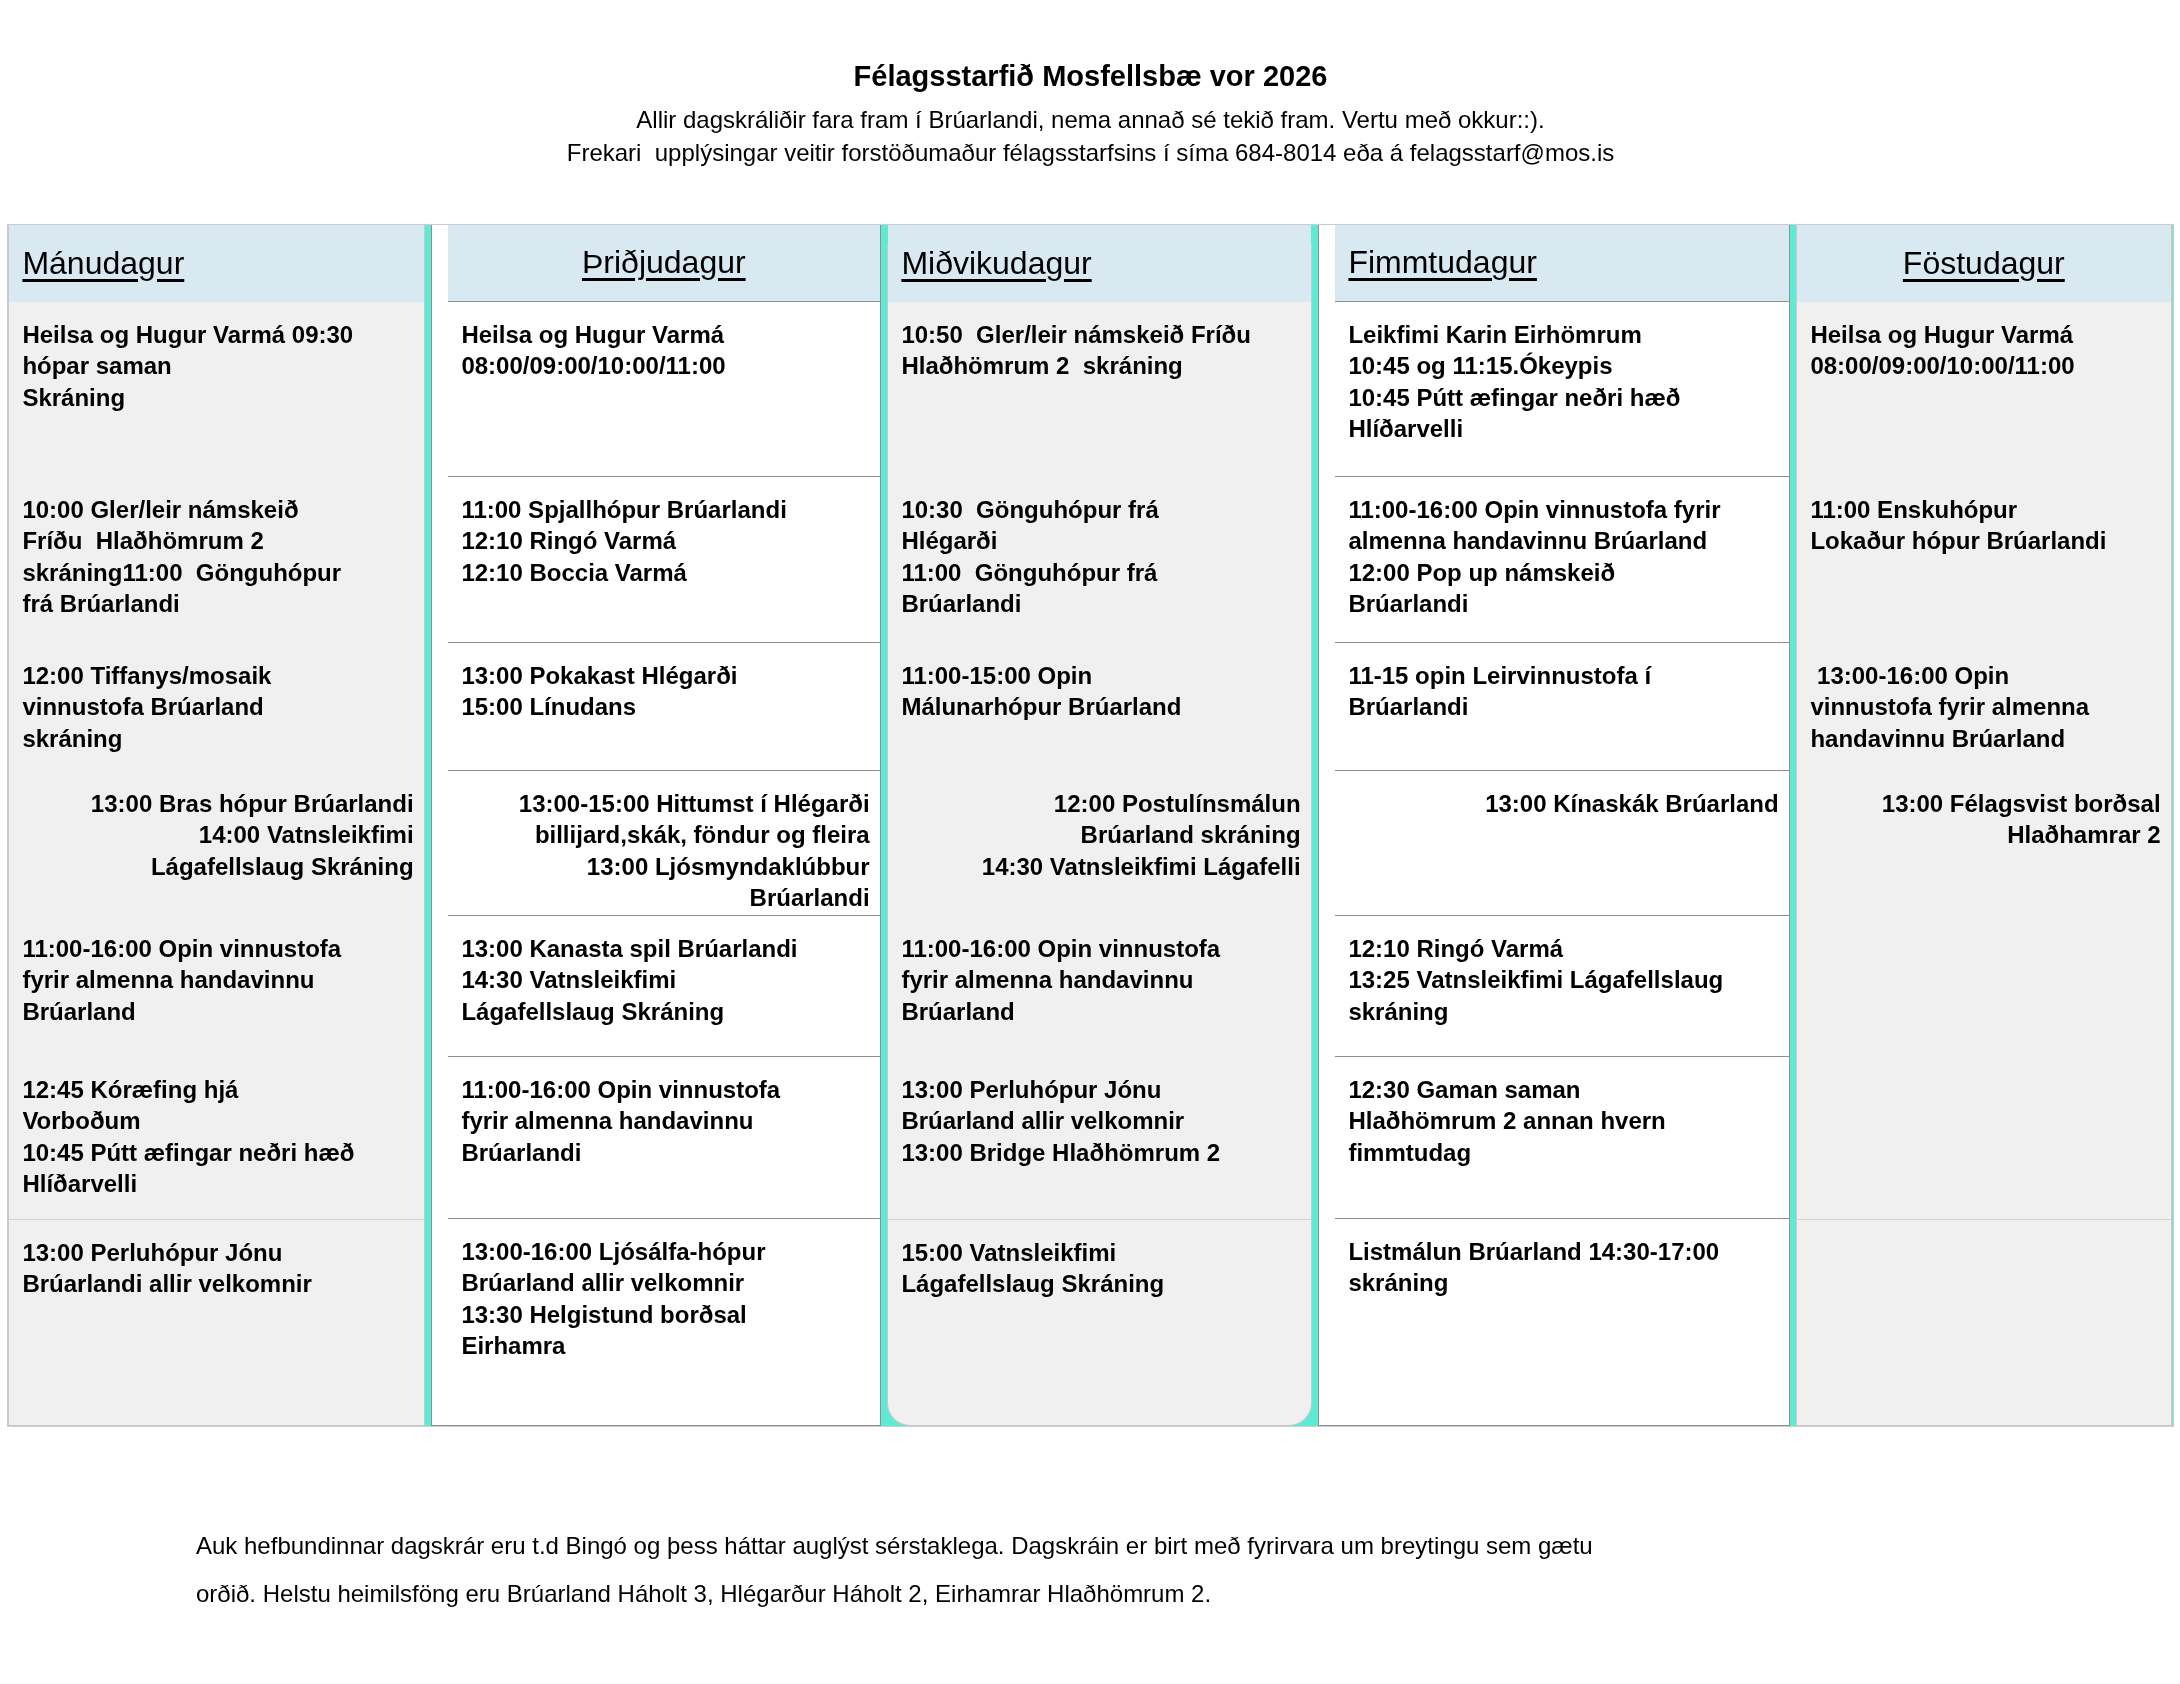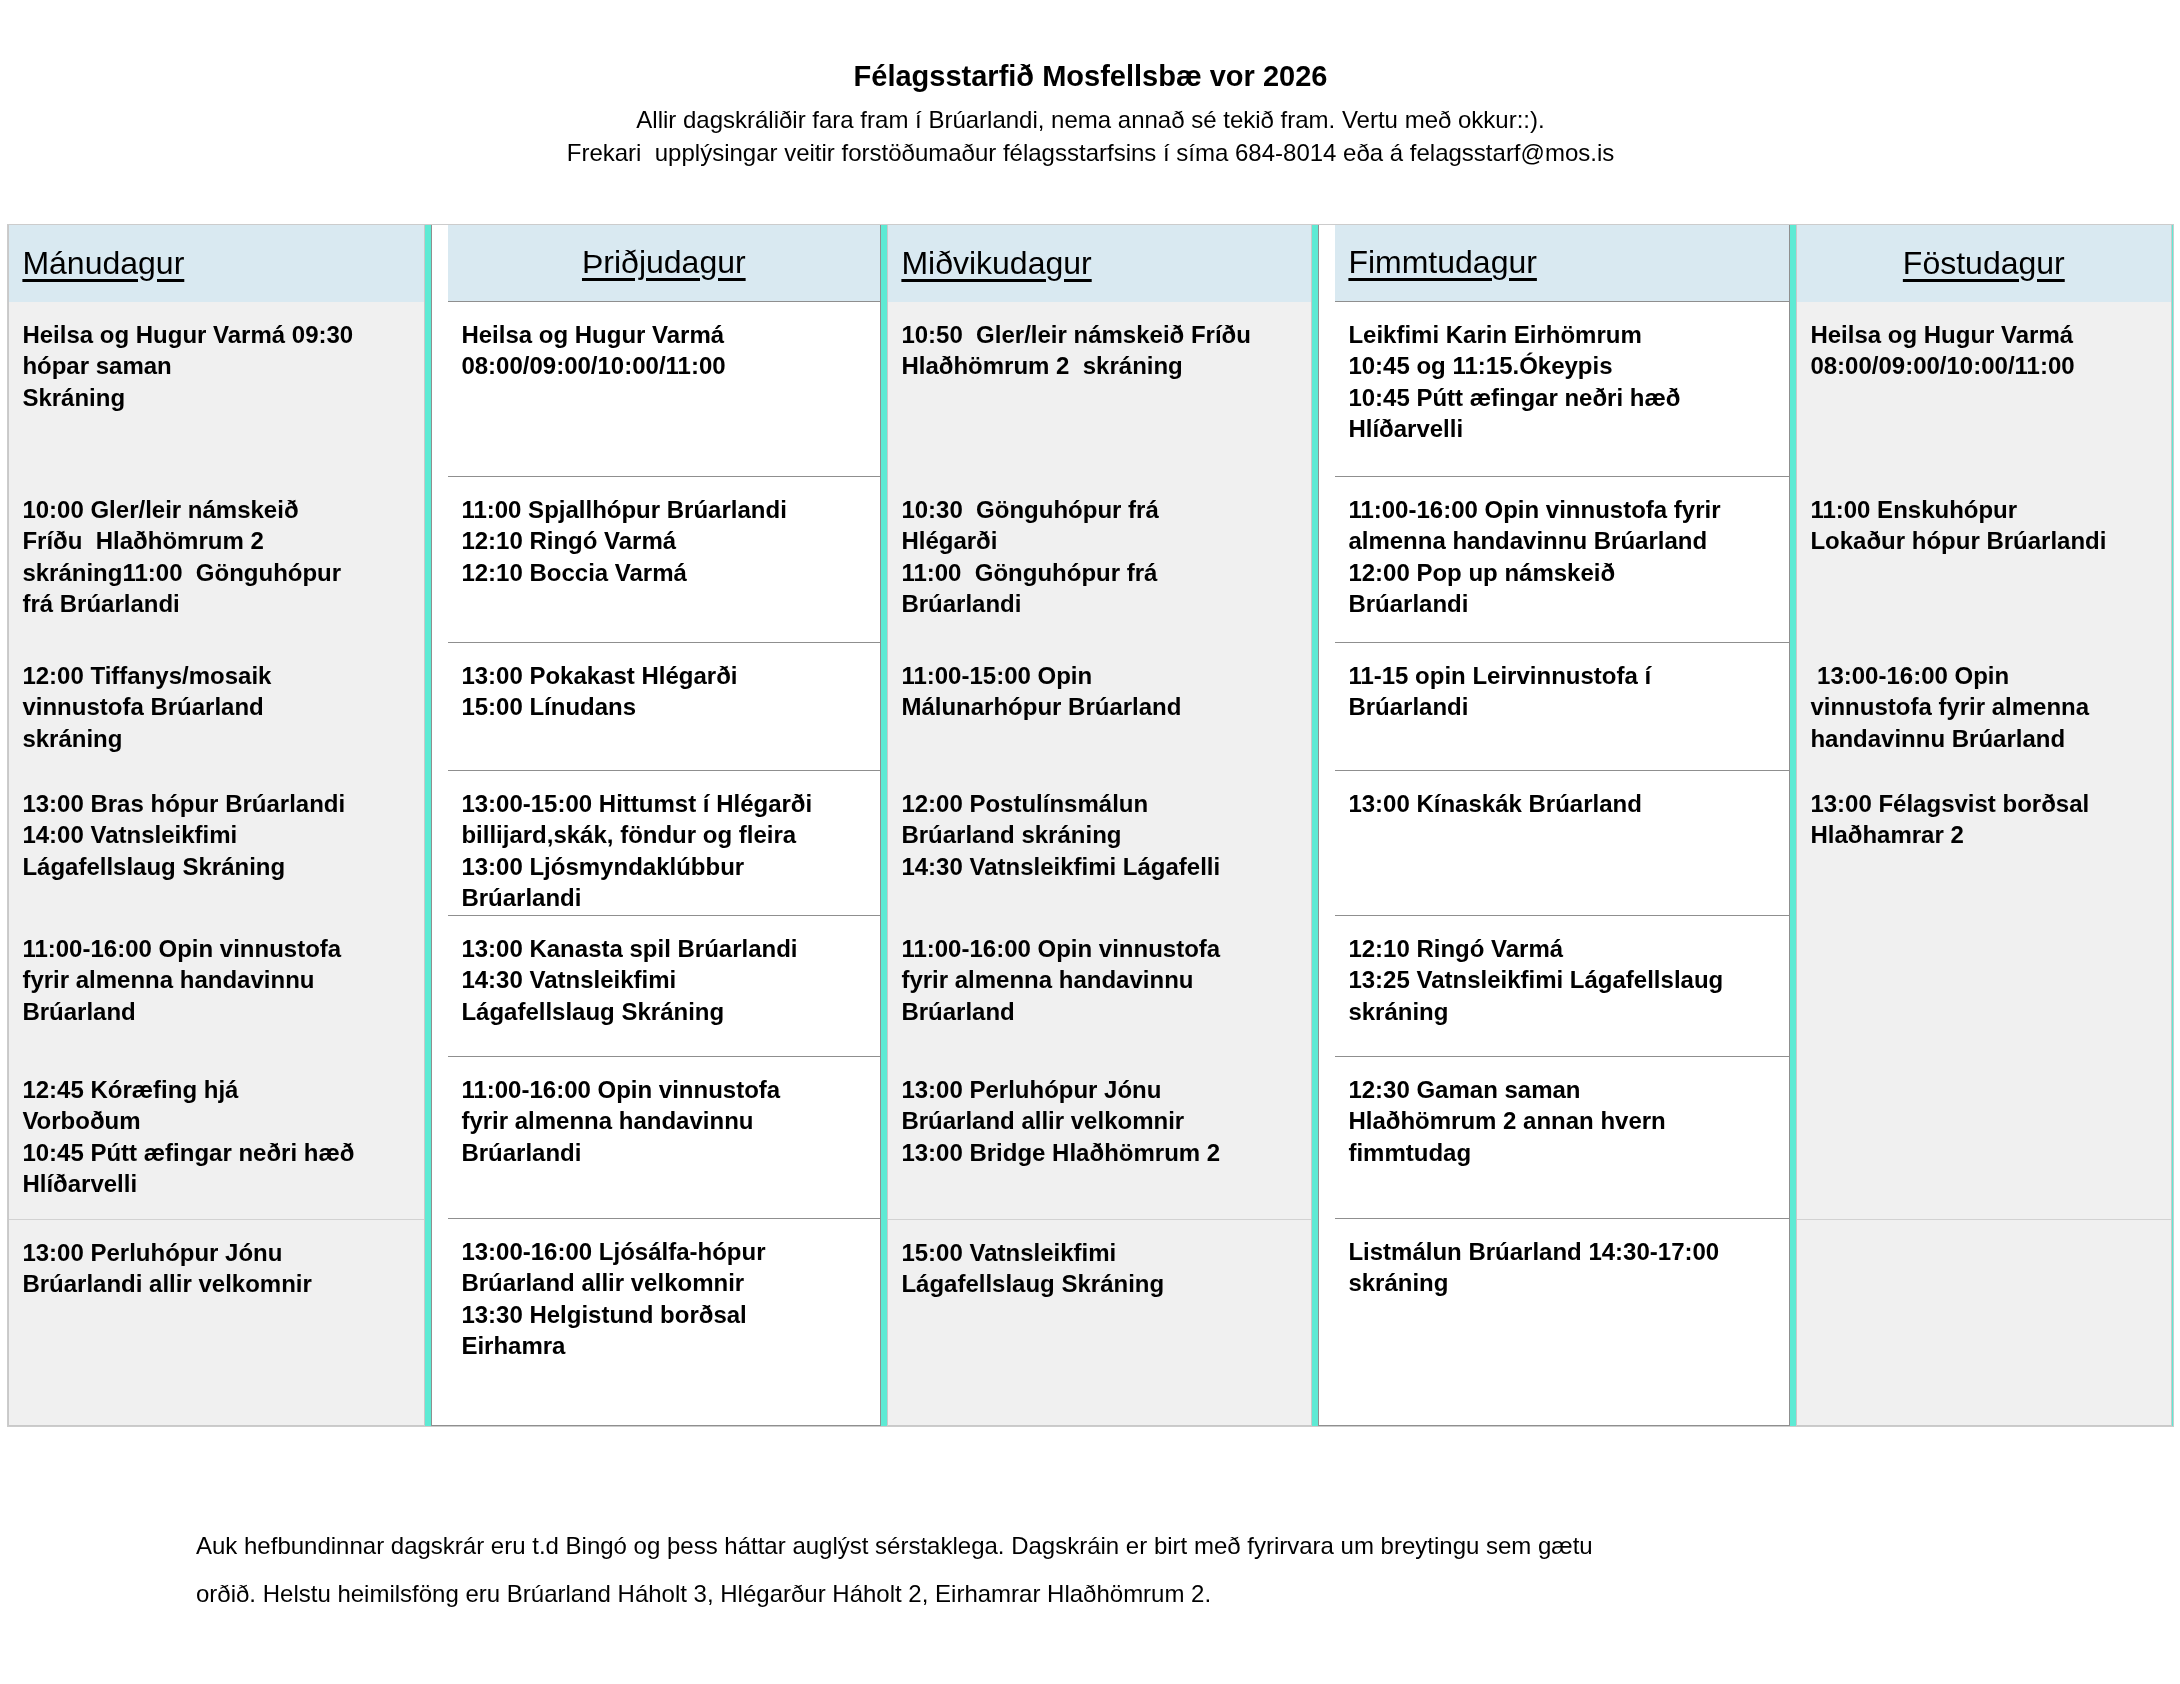--- a/index.html
+++ b/index.html
@@ -18,21 +18,21 @@
     margin:55px 6.8px 0 6.8px;
     border:1.7px solid #cccccc;
     display:flex;
     gap:6px;
     background:#5eead4;
     box-sizing:border-box;
   }
   .col{box-sizing:border-box;display:flex;flex-direction:column;}
   .col.grey{background:#f0f0f0;border:0 solid #c9c9c9;border-width:0 1.7px 1.7px 1.7px;}
   .col.white{background:#ffffff;border:0 solid #8f8f8f;border-width:0 1.7px 1.7px 1.7px;padding-left:16px;}
-  .c1{width:417px;} .c2{width:450px;} .c3{width:425px;} .c4{width:472px;} .c5{width:376px;}
+  .c1{width:417px;} .c2{width:450px;} .c3{width:425px;border-radius:23px;} .c4{width:472px;} .c5{width:376px;}
 
   .day{
     height:77px;box-sizing:border-box;
     background:#d9e9f1;
     display:flex;align-items:center;
     font-size:32px;font-weight:400;
     text-decoration:underline;
     text-decoration-thickness:2.6px;
     text-underline-offset:5.1px;
     padding:0 13.6px;
@@ -43,21 +43,21 @@
   .cell{
     box-sizing:border-box;
     padding:17px 10.2px 0 13.6px;
     font-size:24px;font-weight:700;line-height:31.5px;
     white-space:pre-wrap;
     overflow:hidden;
   }
   .col.white .cell{border-bottom:1.7px solid #8f8f8f;}
   .col.white .cell:last-child{border-bottom:none;}
   .col.grey .cell:last-child{border-top:1.7px solid #d2d2d2;}
-  .r0{height:175px;} .r1{height:166px;} .r2{height:128px;} .r3{height:145px;}
+  .r0{height:175px;} .r1{height:166px;} .r2{height:128px;} .r3{height:145px;text-align:right;}
   .r4{height:141px;} .r5{height:162px;} .r6{height:206px;}
 
   .doc-footer{
     margin:95px 145px 0 196px;
     font-size:24px;font-weight:400;line-height:48px;
     white-space:pre-wrap;
   }
 </style>
 </head>
 <body>

